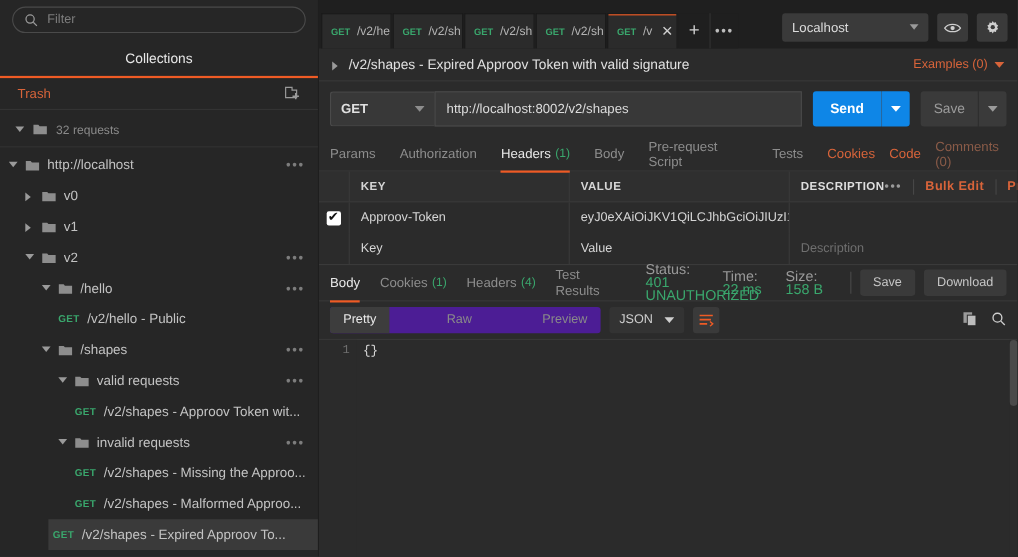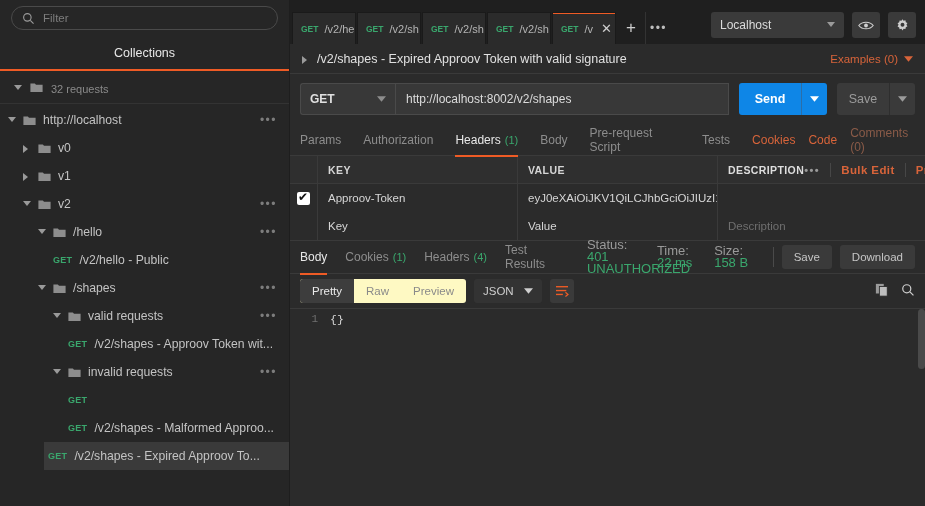--- a/index.html
+++ b/index.html
@@ -137,21 +137,21 @@
                                 background:#ef5b25; }
   .meta { display:flex; align-items:center; gap:14px; margin-left:8px; }
   .meta .mi { font-size:13px; color:#9a9a9a; line-height:12px; max-width:56px; }
   .meta .mi b { color:#3aa76d; font-weight:normal; }
   .resp-right { margin-left:auto; display:flex; align-items:center; gap:8px; }
   .gbtn { height:24px; padding:0 12px; background:#3a3a3a; border-radius:3px; display:flex;
           align-items:center; color:#c6c6c6; font-size:11.5px; }
   .vline { width:1px; height:20px; background:#4a4a4a; }
 
   .body-toolbar { height:34px; display:flex; align-items:center; padding:0 10px; gap:8px; }
-  .segs { display:flex; background:#fef9c3; border-radius:3px; overflow:hidden; height:24px; }
+  .segs { display:flex; background:#4c1d95; border-radius:3px; overflow:hidden; height:24px;gap:40px; }
   .segs div { padding:0 12px; display:flex; align-items:center; font-size:11.5px; color:#8a8a8a; }
   .segs div.active { color:#eaeaea; background:#3d3d3d; }
   .fmt { height:24px; background:#333; border-radius:3px; display:flex; align-items:center; gap:10px;
          padding:0 9px; font-size:11.5px; color:#cfcfcf; }
   .wrapbtn { width:24px; height:24px; background:#3a3a3a; border-radius:3px; display:flex;
              align-items:center; justify-content:center; }
   .tb-right { margin-left:auto; display:flex; align-items:center; gap:12px; }
 
   .code { flex:1; display:flex; background:#2b2b2b; border-top:1px solid #3a3a3a; min-height:0; }
   .gutter { width:34px; flex:0 0 34px; background:#2b2b2b; text-align:right; padding:4px 6px 0 0;
@@ -177,20 +177,28 @@
         <span class="ph">Filter</span>
       </div>
     </div>
 
     <div class="tabs-lr">
       <div class="active">
           <span>Collections</span>
         </div>
     </div>
 
+    <div class="trash-row">
+      <span class="t">Trash</span>
+      <svg width="15" height="15" viewBox="0 0 18 18">
+        <path d="M2 3 h7 v3 h5 v8 h-12 z" fill="none" stroke="#9a9a9a" stroke-width="1.3"></path>
+        <line x1="13" y1="9" x2="13" y2="16" stroke="#9a9a9a" stroke-width="1.6"></line>
+        <line x1="9.5" y1="12.5" x2="16.5" y2="12.5" stroke="#9a9a9a" stroke-width="1.6"></line>
+      </svg>
+    </div>
 
     <div class="coll-head">
       <span class="caret down">
           <i></i>
         </span>
       <svg class="fold" width="13" height="11" viewBox="0 0 16 13">
         <path d="M0.5 1.5 h5.5 l1.4 1.6 h8.1 v9 h-15 z" fill="#8d8d8d"></path>
       </svg>
       <div>
         <div class="coll-sub">32 requests</div>
@@ -279,20 +287,21 @@
             <i></i>
           </span>
           <svg width="13" height="11" viewBox="0 0 16 13">
             <path d="M0.5 1.5 h5.5 l1.4 1.6 h8.1 v9 h-15 z" fill="#8d8d8d"></path>
           </svg>
           <span class="lbl">invalid requests</span>
           <span class="dots">•••</span>
         </div>
         <div class="tnode" style="padding-left: 68px;">
           <span class="meth">GET</span>
+          <span class="lbl">/v2/shapes - Missing the Approo...</span>
         </div>
         <div class="tnode" style="padding-left: 68px;">
           <span class="meth">GET</span>
           <span class="lbl">/v2/shapes - Malformed Approo...</span>
         </div>
         <div class="tnode sel" style="padding-left: 4px;">
           <span class="meth">GET</span>
           <span class="lbl">/v2/shapes - Expired Approov To...</span>
         </div>
       </div>

